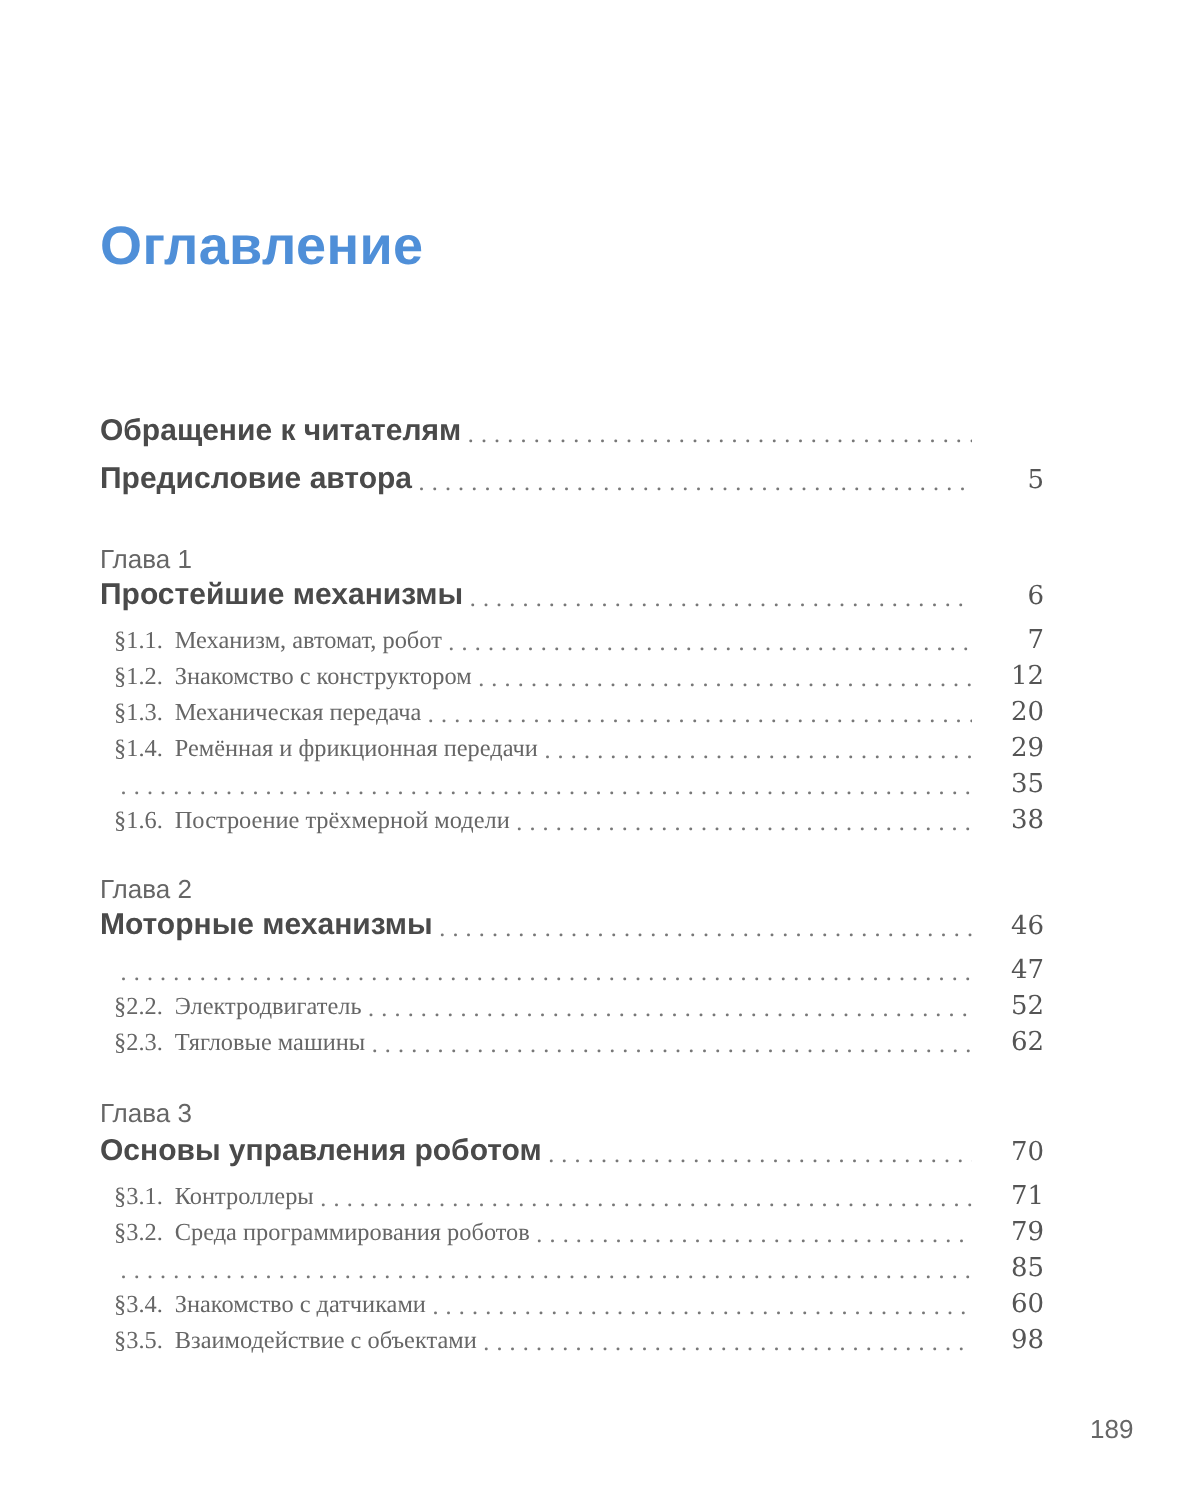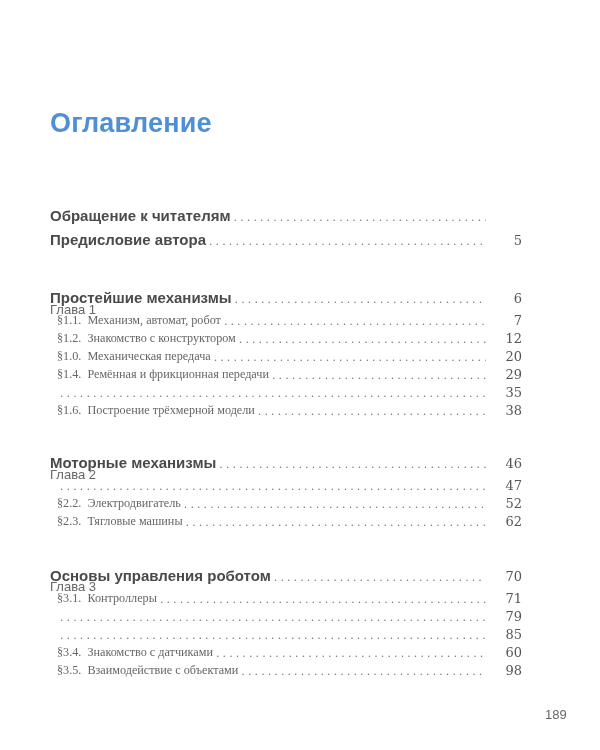--- a/index.html
+++ b/index.html
@@ -30,21 +30,21 @@
     font-family: "Liberation Sans", sans-serif; font-weight: bold;
     font-size: 15px; color: #4a4a4a;
   }
   .row.sec { left: 57px; width: 465px; }
   .row.sec .label {
     font-family: Liberation Serif, serif; font-size: 12.2px; color: #666;
   }
   .row.sec .label .num { margin-right: 6px; }
   .chap {
     position: absolute; left: 50px;
-    font-family: "Liberation Sans", sans-serif; font-size: 13px; color: #666; margin-top: 30px;
+    font-family: "Liberation Sans", sans-serif; font-size: 13px; color: #666;
   }
   .pagenum {
     position: absolute; left: 545px; top: 707px;
     font-family: "Liberation Sans", sans-serif; font-size: 13px; color: #666;
   }
 </style>
 </head>
 <body>
 
 <div class="title">Оглавление</div>
@@ -70,21 +70,21 @@
   <span class="label"><span class="num">§1.1.</span><span>Механизм, автомат, робот</span></span>
   <span class="dots">................................................................................................</span>
   <span class="page">7</span>
 </div>
 <div class="row sec" style="top:328px">
   <span class="label"><span class="num">§1.2.</span><span>Знакомство с конструктором</span></span>
   <span class="dots">................................................................................................</span>
   <span class="page">12</span>
 </div>
 <div class="row sec" style="top:346px">
-  <span class="label"><span class="num">§1.0.</span><span>Механическая передача</span></span>
+  <span class="label"><span class="num">§1.3.</span><span>Механическая передача</span></span>
   <span class="dots">................................................................................................</span>
   <span class="page">20</span>
 </div>
 <div class="row sec" style="top:364px">
   <span class="label"><span class="num">§1.4.</span><span>Ремённая и фрикционная передачи</span></span>
   <span class="dots">................................................................................................</span>
   <span class="page">29</span>
 </div>
 <div class="row sec" style="top:382px">
   <span class="dots">................................................................................................</span>
@@ -122,20 +122,21 @@
   <span class="label">Основы управления роботом</span>
   <span class="dots">................................................................................................</span>
   <span class="page">70</span>
 </div>
 <div class="row sec" style="top:588px">
   <span class="label"><span class="num">§3.1.</span><span>Контроллеры</span></span>
   <span class="dots">................................................................................................</span>
   <span class="page">71</span>
 </div>
 <div class="row sec" style="top:606px">
+  <span class="label"><span class="num">§3.2.</span><span>Среда программирования роботов</span></span>
   <span class="dots">................................................................................................</span>
   <span class="page">79</span>
 </div>
 <div class="row sec" style="top:624px">
   <span class="dots">................................................................................................</span>
   <span class="page">85</span>
 </div>
 <div class="row sec" style="top:642px">
   <span class="label"><span class="num">§3.4.</span><span>Знакомство с датчиками</span></span>
   <span class="dots">................................................................................................</span>

